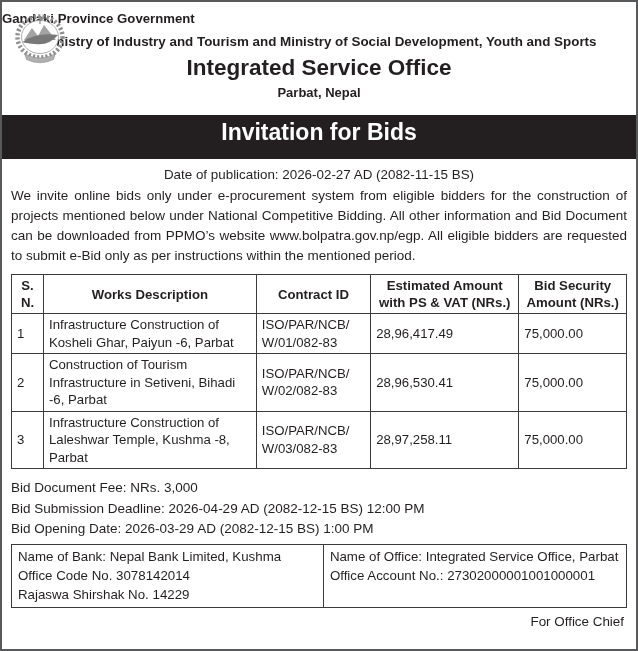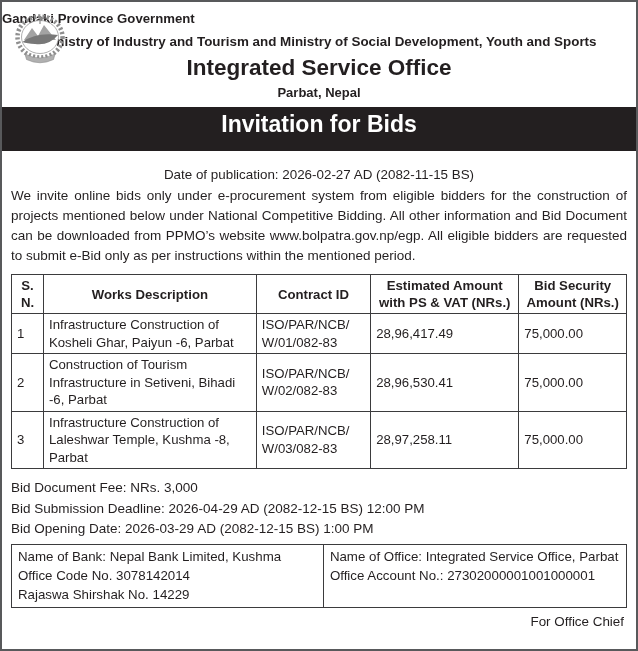--- a/index.html
+++ b/index.html
@@ -13,30 +13,30 @@
     font-family:"Liberation Sans", sans-serif;
     color:#231f20;
     overflow:hidden;
   }
   
   .header { position:relative; padding-top:9px; }
   .logo { position:absolute; left:13px; top:9px; width:50px; height:54px; }
   .h-line1 { text-align:left; font-weight:bold; font-size:13.2px; line-height:16px; }
   .h-line2 { text-align:center; font-weight:bold; font-size:13.4px; line-height:17px; margin-top:6px; }
   .h-line3 { text-align:center; font-weight:bold; font-size:22.5px; line-height:27px; margin-top:4px; }
-  .h-line4 { text-align:center; font-weight:bold; font-size:13px;  line-height:16px; margin-top:4px; padding-bottom:6px; }
+  .h-line4 { text-align:center; font-weight:bold; font-size:13px;  line-height:16px; margin-top:4px; padding-bottom:14px; }
   
   .banner {
     background:#231f20; color:#ffffff;
     text-align:center; font-weight:bold;
     font-size:23px; line-height:35px; height:44px;
   }
   
   .content { padding:0 9px; }
-  .date-line { text-align:center; font-size:13.4px; line-height:19px; margin-top:14px; }
+  .date-line { text-align:center; font-size:13.4px; line-height:19px; margin-top:6px; }
   .body-text { font-size:13.5px; line-height:20px; text-align:justify; margin-top:2px; }
   
   table { border-collapse:collapse; width:100%; }
   .bids-table { margin-top:8px; table-layout:fixed; }
   .bids-table th, .bids-table td {
     border:1.5px solid #3b3b3d;
     padding:2px 5px;
     font-size:13.2px;
     vertical-align:middle;
   }

